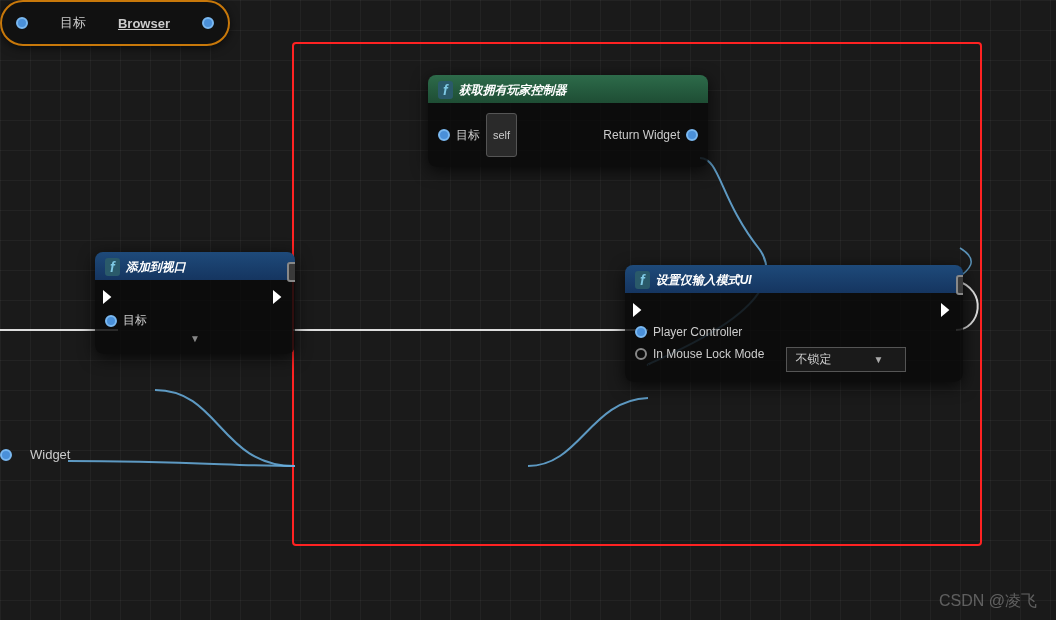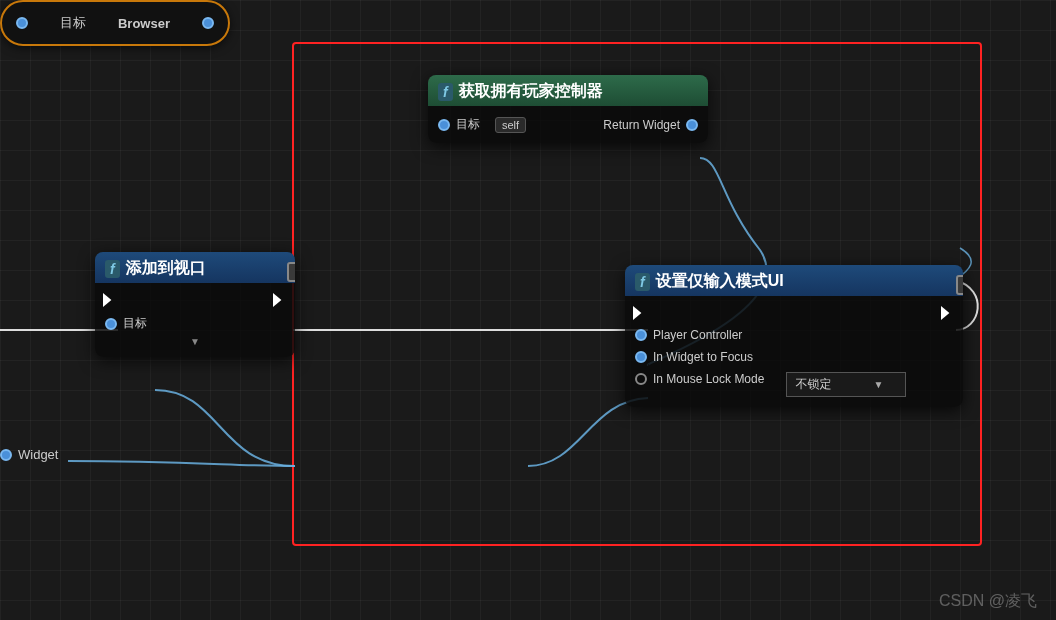--- a/index.html
+++ b/index.html
@@ -46,23 +46,24 @@
       color: #7ec8e3;
       font-style: italic;
       font-weight: bold;
       font-size: 14px;
       background: #2a5a6a;
       border-radius: 3px;
       padding: 1px 5px;
     }
 
     .node-title {
-      font-size: 16px;
+      font-size: 12px;
       font-weight: bold;
       color: #ffffff;
+      font-style: italic;
     }
 
     .node-subtitle {
       font-size: 11px;
       color: #4fc3a1;
       font-style: italic;
       padding: 0 10px 5px 10px;
     }
 
     .node-body {
@@ -151,20 +152,21 @@
 
     .node-target .label {
       font-size: 13px;
       color: #cccccc;
     }
 
     .node-target .value {
       font-size: 13px;
       color: #cccccc;
       font-weight: bold;
+      text-decoration: underline;
     }
 
     
     .dropdown {
       background: #1a1a1a;
       border: 1px solid #555;
       border-radius: 0;
       color: #cccccc;
       font-size: 12px;
       padding: 3px 22px 3px 8px;
@@ -181,45 +183,44 @@
     .dropdown-arrow {
       font-size: 10px;
       color: #aaa;
     }
 
     
     .self-badge {
       background: #2a2a2a;
       border: 1px solid #555;
       border-radius: 3px;
-      padding: 1px 6px;
+      padding: 15px 6px;
       font-size: 11px;
       color: #cccccc;
-      margin-left: 9px;
     }
 
     
     .wire-canvas {
       position: absolute;
       top: 0;
       left: 0;
       width: 1056px;
       height: 620px;
       pointer-events: none;
       z-index: 5;
     }
 
     
     .widget-node {
       position: absolute;
       left: 0px;
       top: 447px;
       display: flex;
       align-items: center;
-      gap: 6px;
+      gap: 18px;
       z-index: 10;
     }
 
     .widget-label {
       color: #cccccc;
       font-size: 13px;
     }
 
     
     .exec-row {
@@ -334,24 +335,20 @@
     <span class="node-title">设置仅输入模式UI</span>
   </div>
   <div class="node-body">
     <div class="exec-row">
       <span class="exec-pin"></span>
       <span class="exec-pin right"></span>
     </div>
     <div class="node-row">
       <span class="pin blue"></span>
       <span>Player Controller</span>
-    </div>
-    <div class="node-row">
-      <span class="pin blue"></span>
-      <span>In Widget to Focus</span>
     </div>
     <div class="node-row" style="flex-direction:row; align-items:flex-start; gap:4px;">
       <div style="display:flex; align-items:center; gap:6px;">
         <span class="pin hollow"></span>
         <span>In Mouse Lock Mode</span>
       </div>
       <div class="dropdown" style="margin-left: 18px;">
         <span>不锁定</span>
         <span class="dropdown-arrow">▼</span>
       </div>

